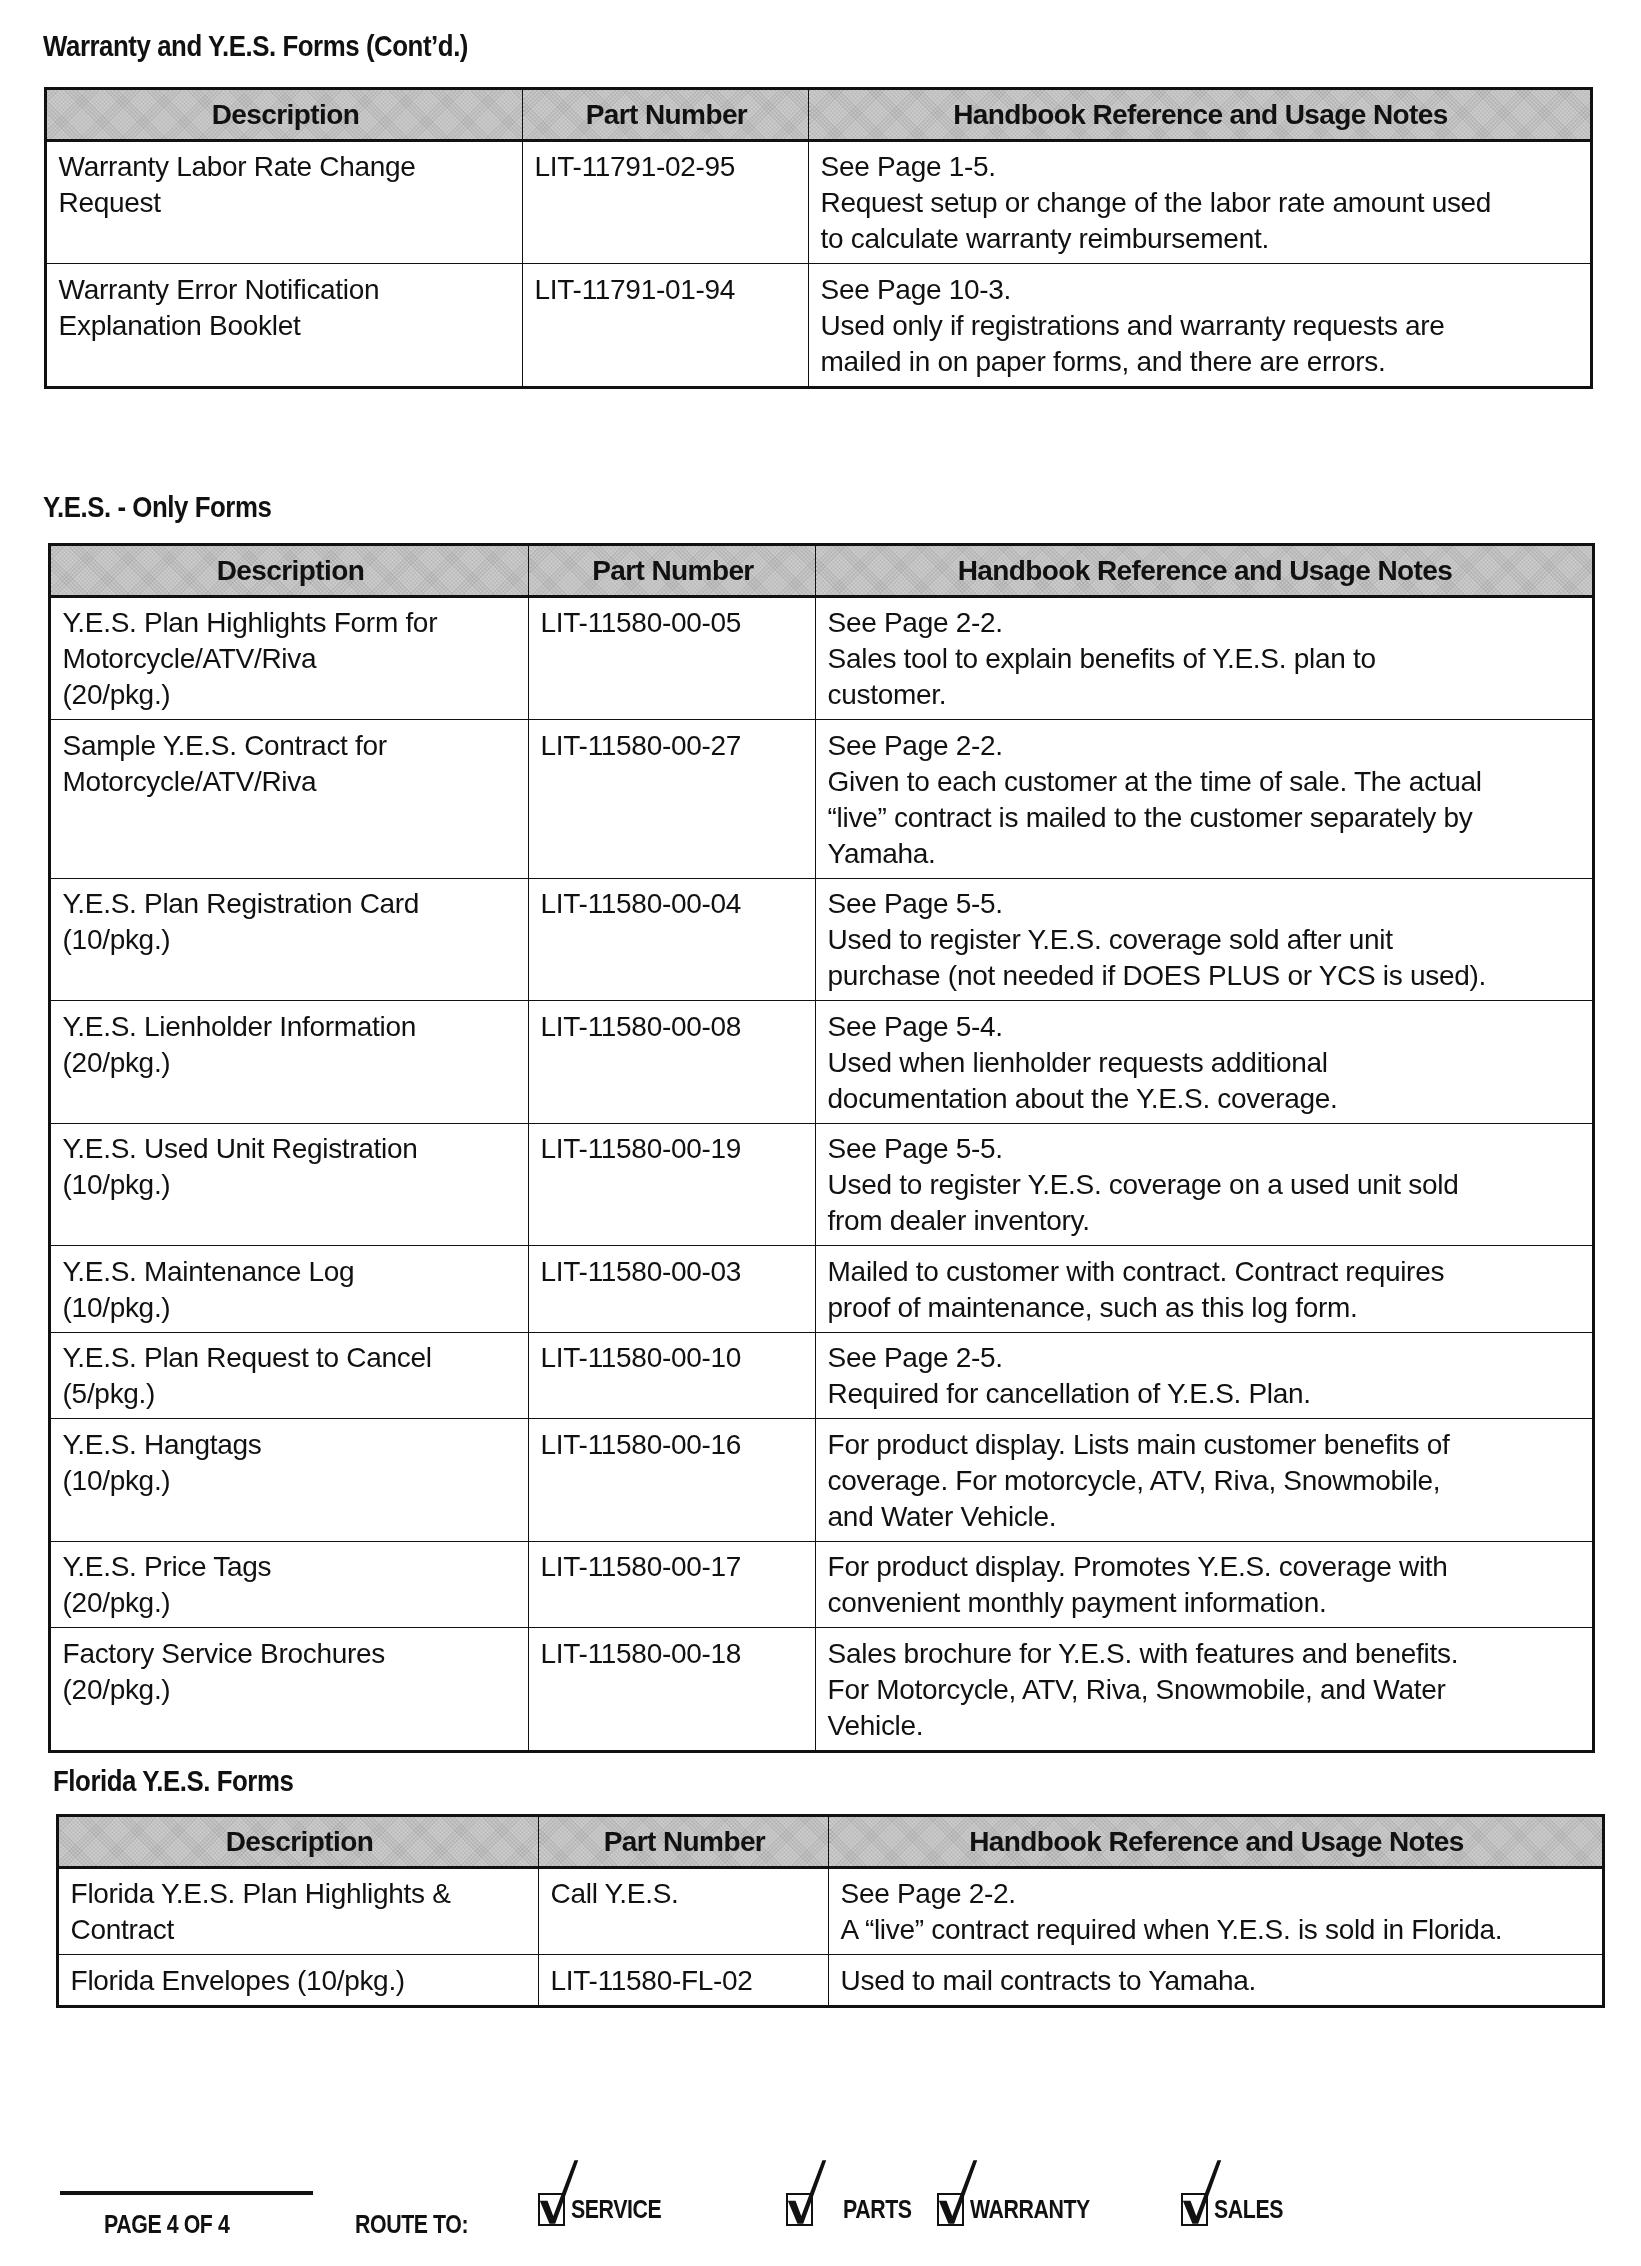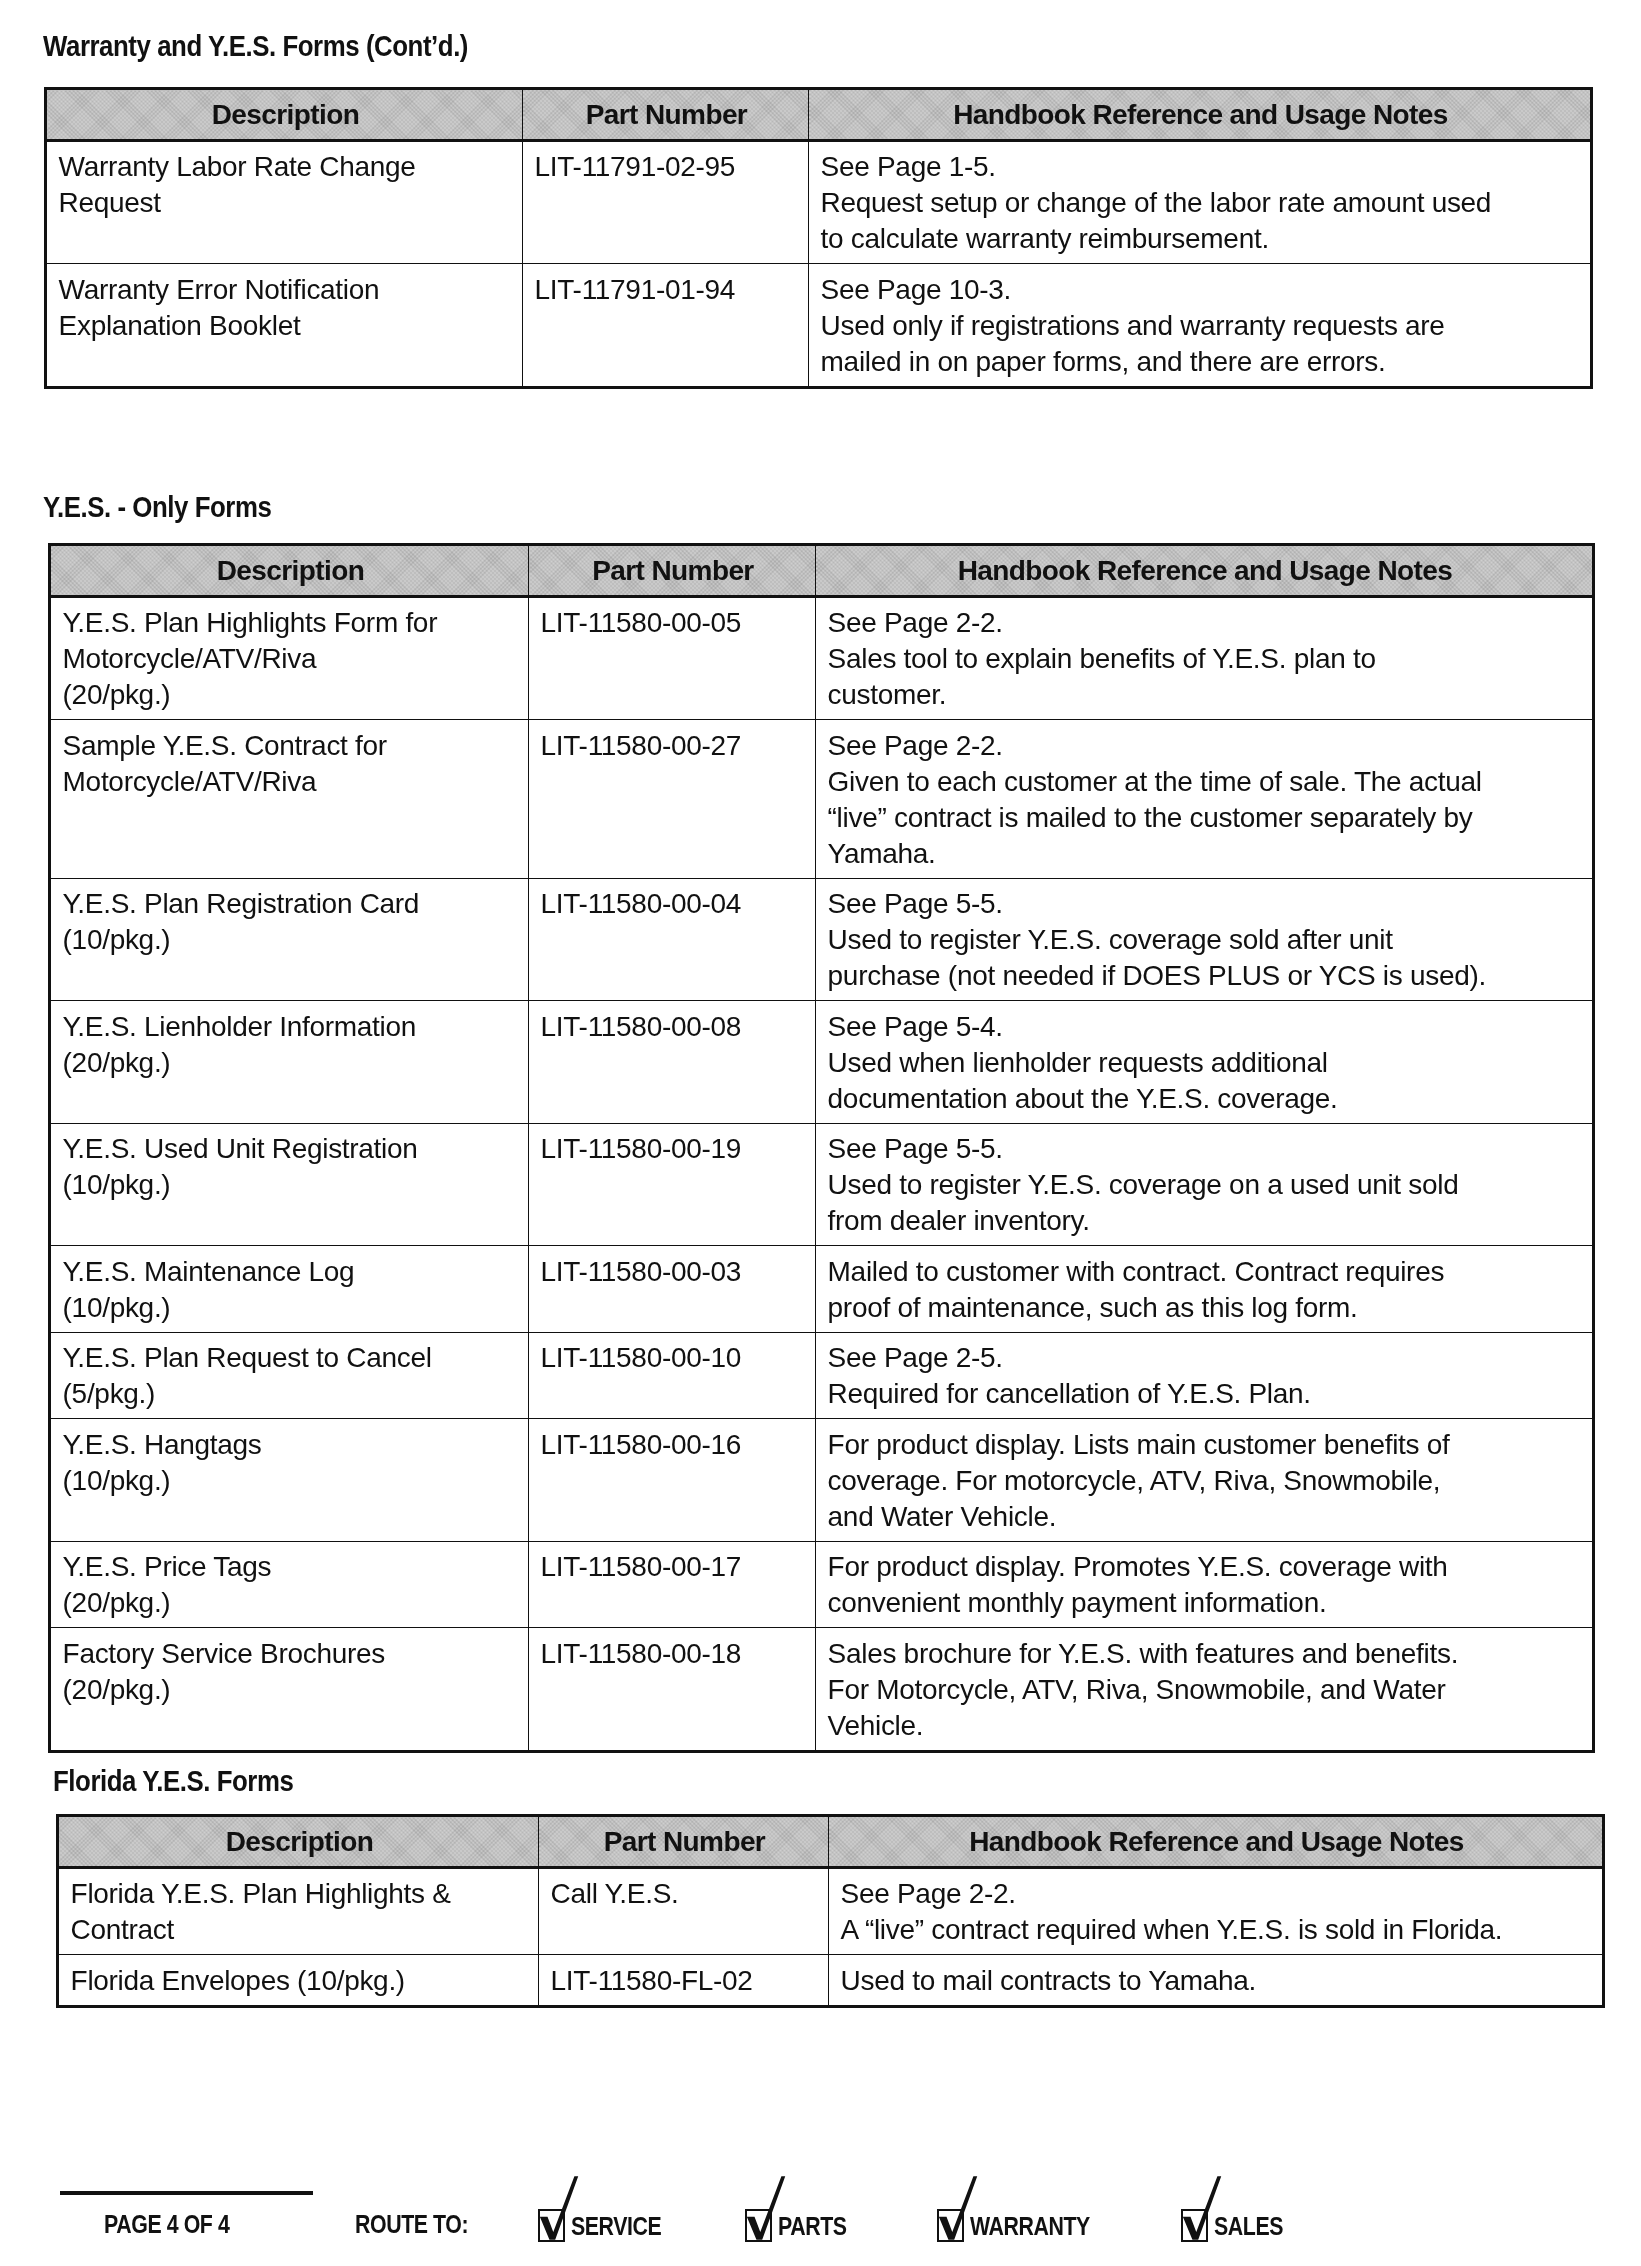--- a/index.html
+++ b/index.html
@@ -49,21 +49,21 @@
   table.forms td .line { display: block; }
   .footer-rule {
     position: absolute; left: 60px; top: 2191px; width: 253px; height: 3.9px; background: #111;
   }
   .footer-text {
     position: absolute; top: 2209px;
     font-weight: bold; font-size: 26px; letter-spacing: -0.5px;
     transform: scaleX(0.82); transform-origin: left center; white-space: nowrap;
   }
   .route-item {
-    position: absolute; top: 2176px; height: 68px; display: flex; align-items: flex-end;
+    position: absolute; top: 2176px; height: 68px; display: flex; align-items: center;
   }
   .checkbox {
     position: relative; width: 23px; height: 29px; border: 2.9px solid #111; margin-bottom: 1.9px;
   }
   .checkbox svg { position: absolute; left: -3.9px; top: -37px; }
   .route-label {
     font-weight: bold; font-size: 26px; margin-left: 5.8px; margin-bottom: 1.9px;
     transform: scaleX(0.82); transform-origin: left bottom; white-space: nowrap; letter-spacing: -0.5px;
   }
 </style>
@@ -292,21 +292,21 @@
 <div class="footer-text" style="left:355px;">ROUTE TO:</div>
 
 <div class="route-item" style="left:538px;">
   <span class="checkbox">
     <svg width="48" height="68" viewBox="0 0 50 70">
         <path d="M4 44 L12 44 L18 60 L40 2 L44 2 L20 68 L14 68 Z" fill="#111"></path>
       </svg>
   </span>
   <span class="route-label">SERVICE</span>
 </div>
-<div class="route-item" style="left:745px;">
+<div class="route-item" style="left:786px;gap:24px;">
   <span class="checkbox">
     <svg width="48" height="68" viewBox="0 0 50 70">
         <path d="M4 44 L12 44 L18 60 L40 2 L44 2 L20 68 L14 68 Z" fill="#111"></path>
       </svg>
   </span>
   <span class="route-label">PARTS</span>
 </div>
 <div class="route-item" style="left:937px;">
   <span class="checkbox">
     <svg width="48" height="68" viewBox="0 0 50 70">

